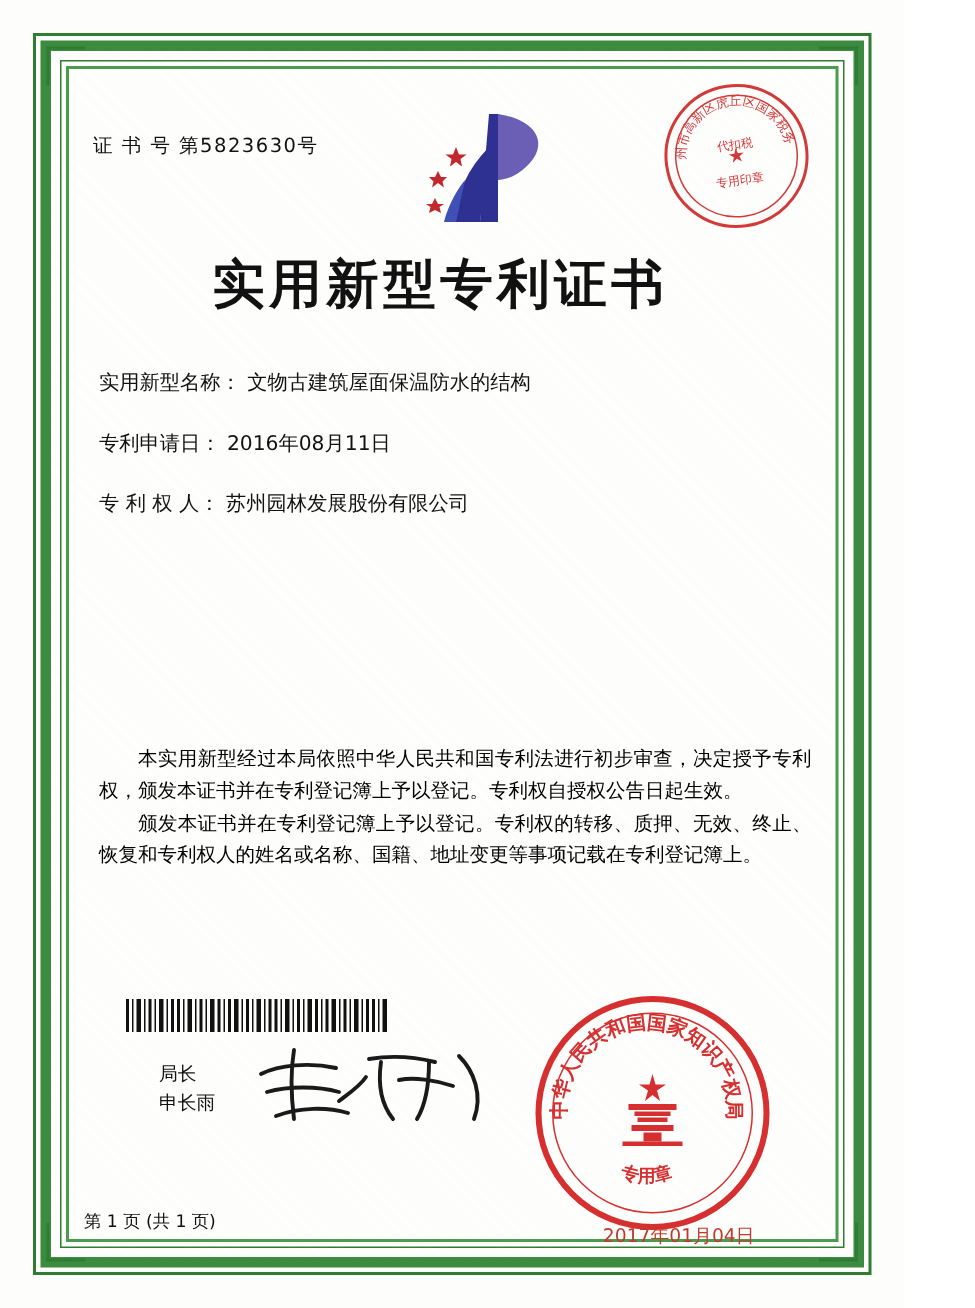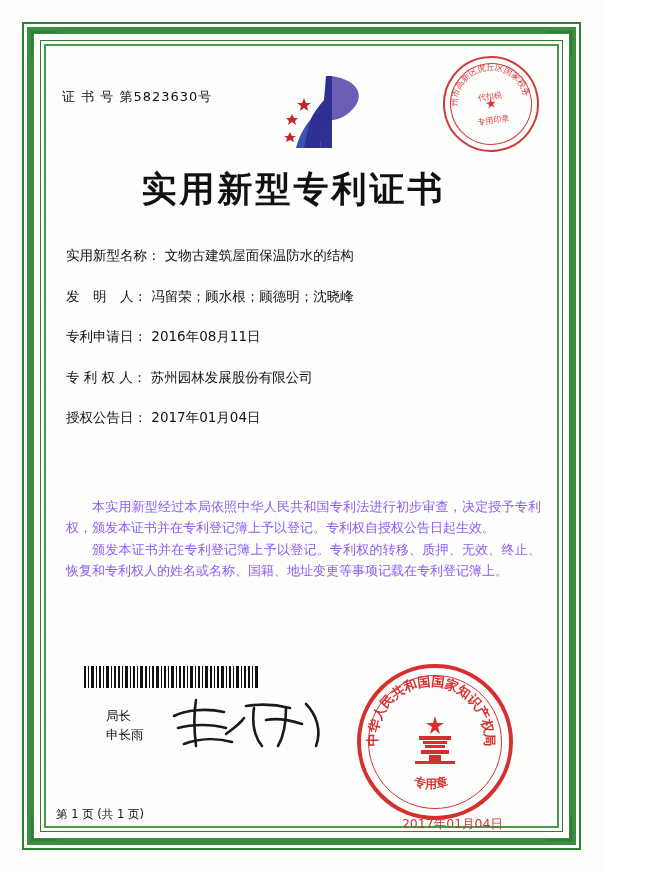--- a/index.html
+++ b/index.html
@@ -152,23 +152,23 @@
     white-space:nowrap;
   }
   .field .lbl{display:inline-block;text-align:center;}
   .field .val{display:inline-block;}
 
   .para{
     position:absolute;
     left:10px;right:6px;top:440px;
     font-size:13px;
     line-height:21px;
-    color:#8b5cf6;
+    color:#000000;
     text-align:justify;
-    font-family:Liberation Sans, sans-serif;
+    font-family:Liberation Mono, monospace;
   }
   .para p{margin:0 0 1px 0;text-indent:26px;}
 
   .barcode{
     position:absolute;
     left:28px;top:610px;
     width:175px;height:22px;
   }
 
   .signblock{
@@ -273,34 +273,26 @@
     </div>
 
     <div class="title">实用新型专利证书</div>
 
     <div class="fields">
       <div class="field">
         <span class="lbl">实用新型名称：</span>
         <span class="val">文物古建筑屋面保温防水的结构</span>
       </div>
       <div class="field">
-        <span class="lbl">发　明　人：</span>
-        <span class="val">冯留荣；顾水根；顾德明；沈晓峰</span>
-      </div>
-      <div class="field">
         <span class="lbl">专利申请日：</span>
         <span class="val">2016年08月11日</span>
       </div>
       <div class="field">
         <span class="lbl">专 利 权 人：</span>
         <span class="val">苏州园林发展股份有限公司</span>
-      </div>
-      <div class="field">
-        <span class="lbl">授权公告日：</span>
-        <span class="val">2017年01月04日</span>
       </div>
     </div>
 
     <div class="para">
       <p>本实用新型经过本局依照中华人民共和国专利法进行初步审查，决定授予专利权，颁发本证书并在专利登记簿上予以登记。专利权自授权公告日起生效。</p>
       <p>颁发本证书并在专利登记簿上予以登记。专利权的转移、质押、无效、终止、恢复和专利权人的姓名或名称、国籍、地址变更等事项记载在专利登记簿上。</p>
     </div>
 
     <div class="barcode">
       <svg width="175" height="22" viewBox="0 0 175 22" xmlns="http://www.w3.org/2000/svg">

